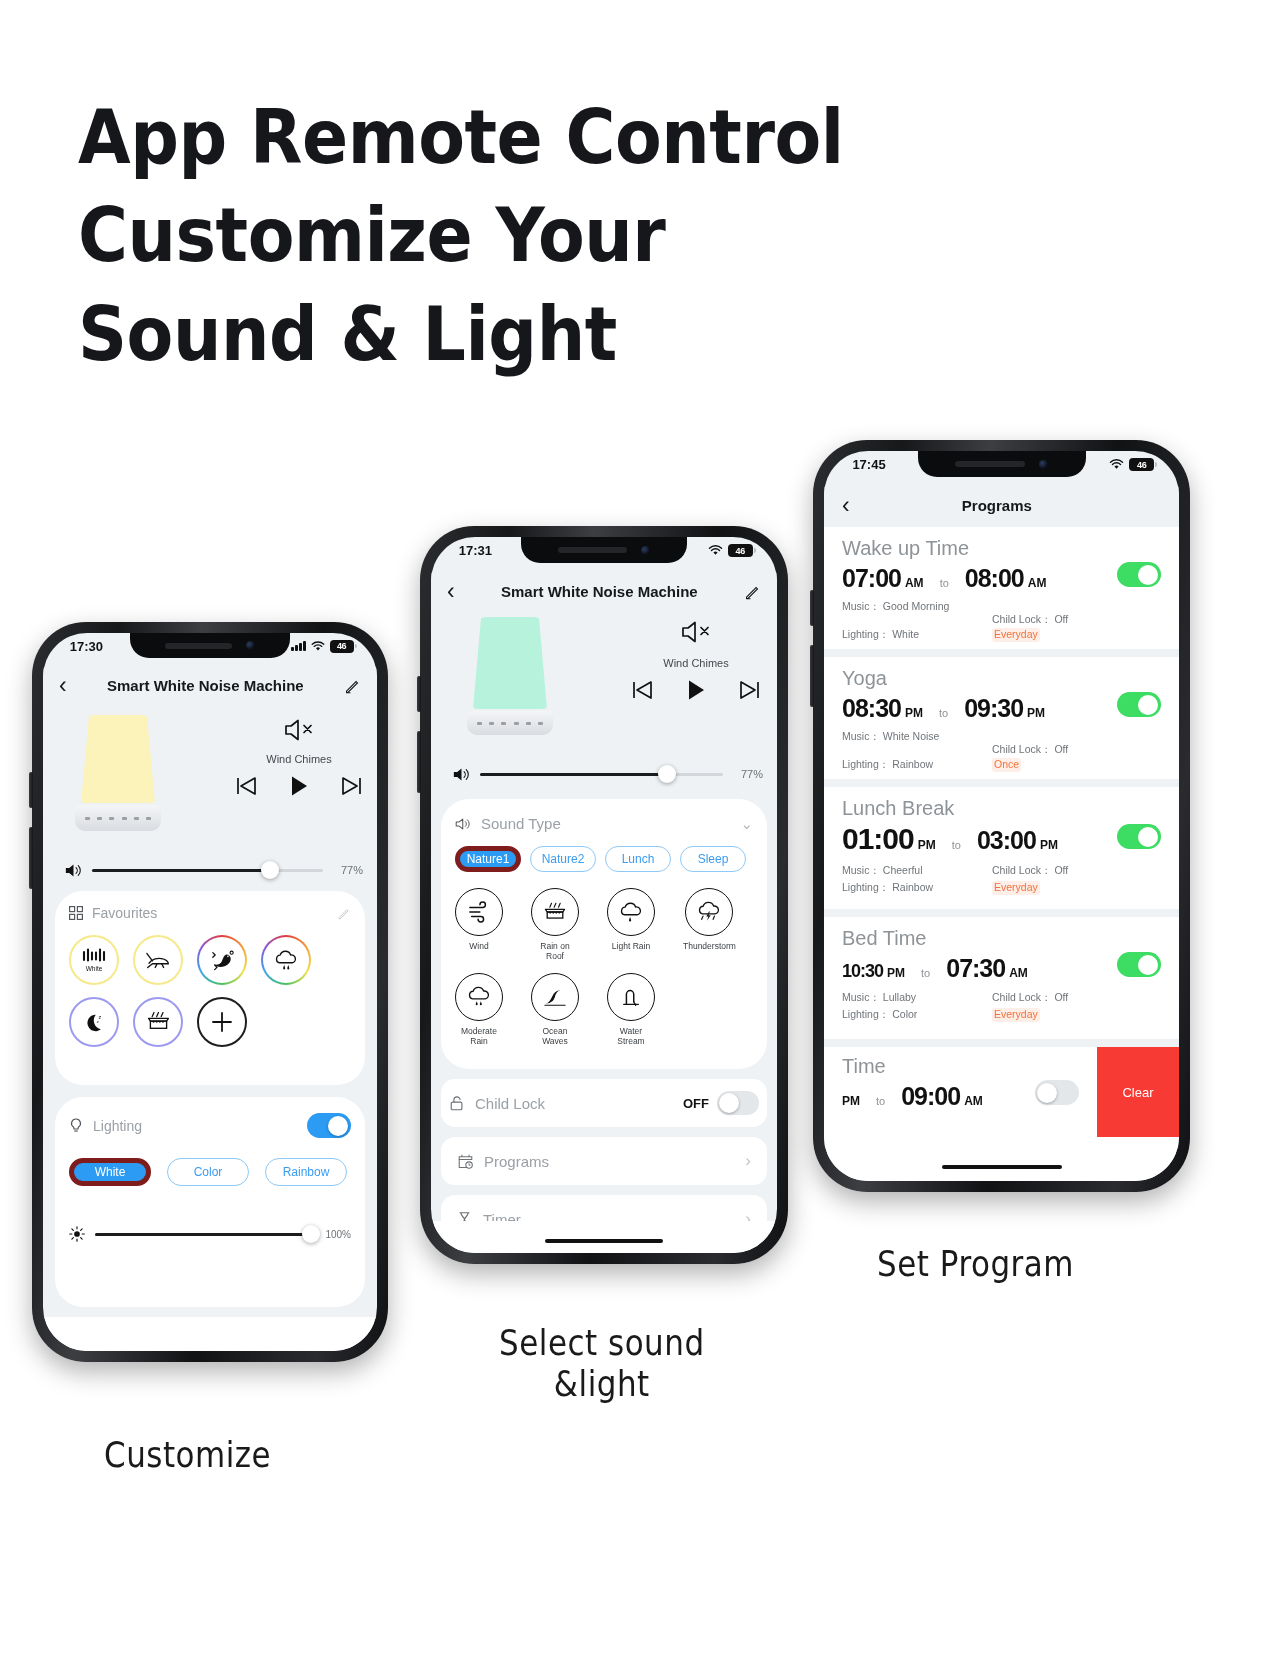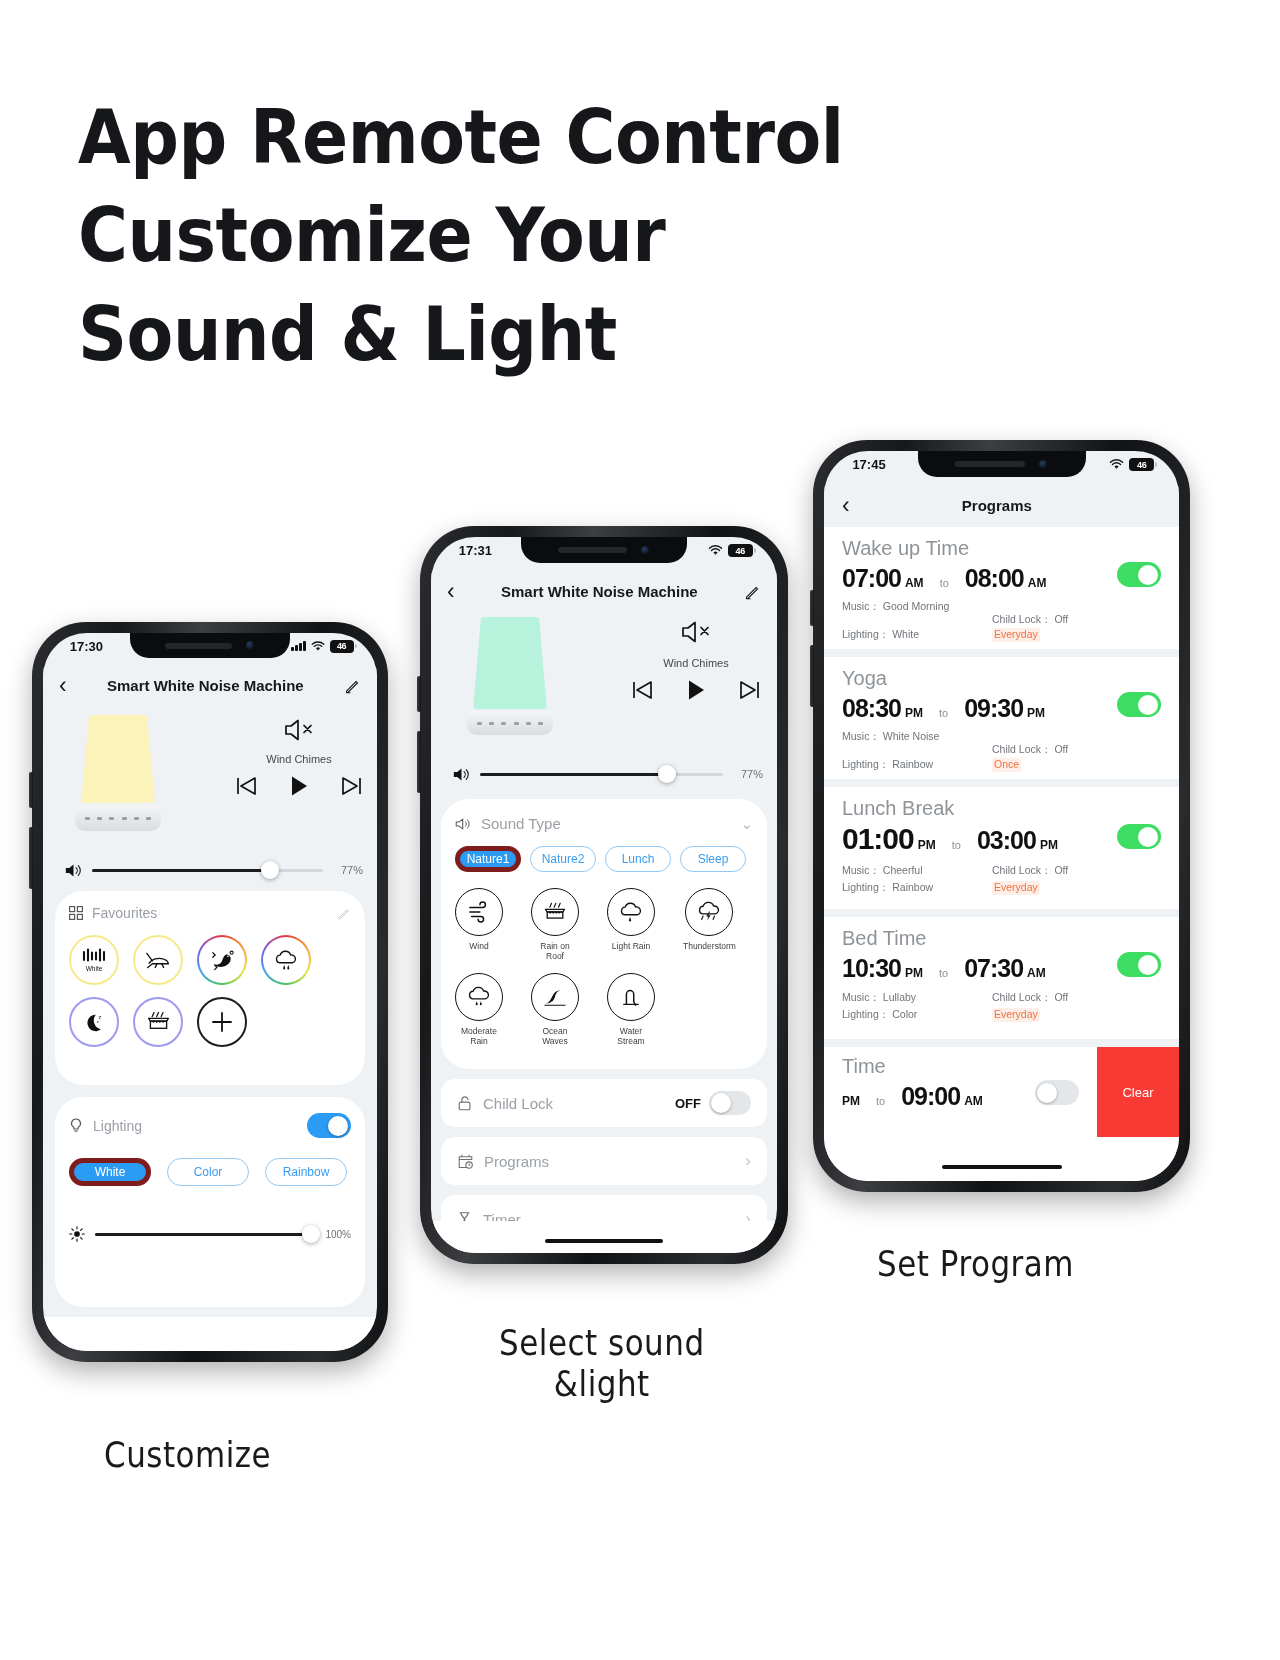--- a/index.html
+++ b/index.html
@@ -543,21 +543,21 @@
               <path d="M9 20V9a4 4 0 0 1 8 0v8" fill="none" stroke="#111" stroke-width="1.6" stroke-linecap="round"></path>
               <path d="M17 17c0 2 2 2 2 4" fill="none" stroke="#111" stroke-width="1.5" stroke-linecap="round"></path>
               <path d="M6 20h16" stroke="#111" stroke-width="1.4" stroke-linecap="round"></path>
             </svg>
           </div>
           <div style="font-size:8.5px;color:#3a3e42;margin-top:5px;">Water Stream</div>
         </div>
       </div>
     </div>
 
-    <div class="row-item" style="position:absolute;left:10px;right:10px;top:542px;height:48px;border-radius:14px;padding:0 16px;">
+    <div class="row-item" style="position:absolute;left:10px;right:10px;top:542px;height:48px;border-radius:14px;padding:0 8px;">
       <svg width="16" height="17" viewBox="0 0 18 19" style="margin-right:10px;">
         <rect x="2.5" y="8" width="12" height="8.5" rx="1.5" fill="none" stroke="#6c7176" stroke-width="1.3"></rect>
         <path d="M5.5 8V5.6a3.5 3.5 0 0 1 7 0" fill="none" stroke="#6c7176" stroke-width="1.3"></path>
       </svg>
       <span class="row-label" style="font-size:15px;">Child Lock</span>
       <span style="margin-left:auto;font-size:13px;font-weight:700;color:#111;margin-right:8px;">OFF</span>
       <div class="toggle" style="width:42px;height:24px;background:#e4e7ea;">
         <div class="dot" style="left:2px;width:20px;height:20px;"></div>
       </div>
     </div>
@@ -716,21 +716,21 @@
           <span>Rainbow</span>
         </div>
         <span class="repeat" style="font-size:10.5px;">Everyday</span>
       </div>
     </div>
     <div class="prog-sep" style="position:absolute;left:0;right:0;top:458px;height:8px;"></div>
 
     <div class="prog" style="position:absolute;left:0;right:0;top:466px;height:122px;padding:10px 18px 0;">
       <div class="prog-name" style="font-size:20px;">Bed Time</div>
       <div style="display:flex;align-items:baseline;margin-top:2px;">
-        <span class="big-time" style="font-size:25px;">10:30</span>
+        <span class="big-time" style="font-size:18px;">10:30</span>
         <span class="ampm" style="font-size:12px;margin-left:4px;">PM</span>
         <span class="to" style="font-size:11px;margin:0 16px;">to</span>
         <span class="big-time" style="font-size:25px;">07:30</span>
         <span class="ampm" style="font-size:12px;margin-left:4px;">AM</span>
         <div class="gtog" style="margin-left:auto;width:44px;height:25px;">
           <div class="dot" style="width:20px;height:20px;"></div>
         </div>
       </div>
       <div style="display:flex;margin-top:8px;">
         <div class="meta" style="font-size:10.5px;width:150px;">

